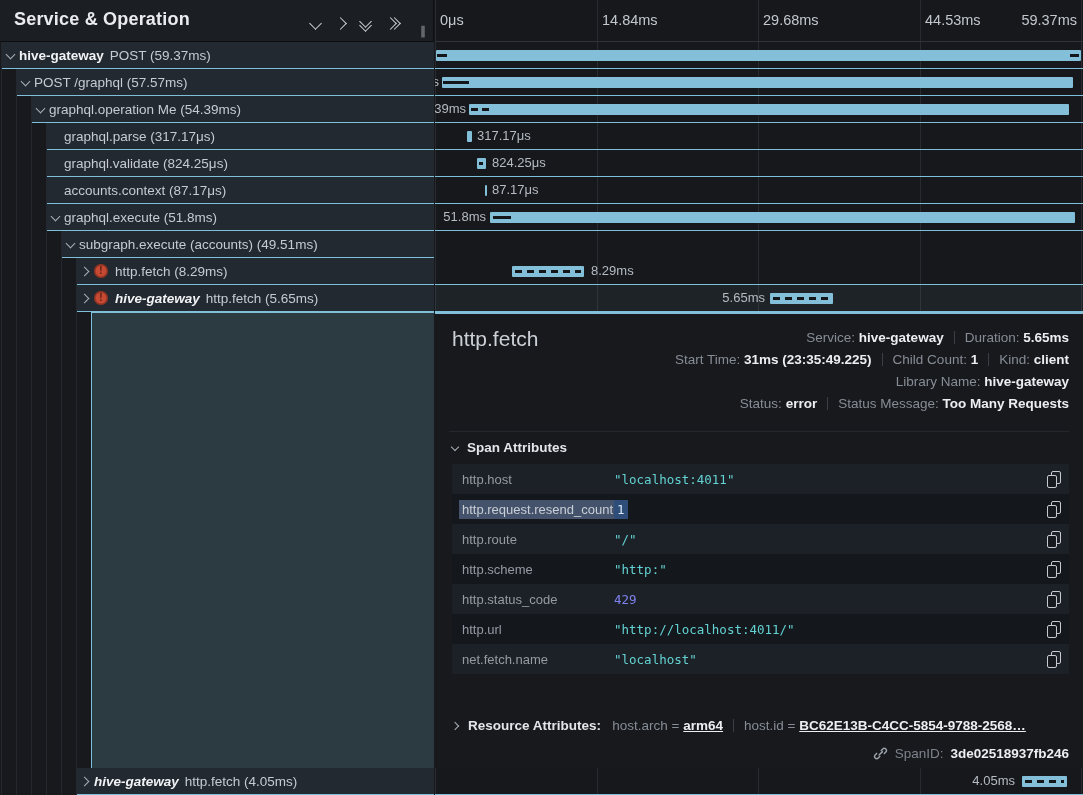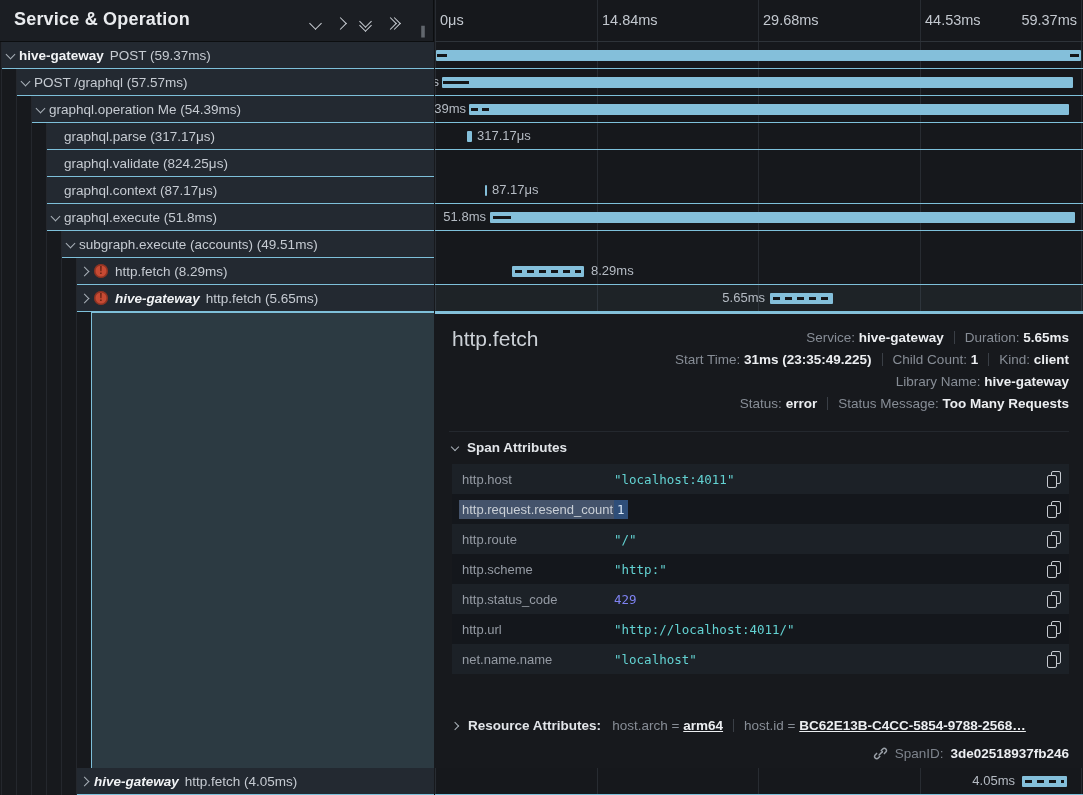--- a/index.html
+++ b/index.html
@@ -120,21 +120,21 @@
       <i class="chev down"></i>
       <span>graphql.operation Me (54.39ms)</span>
     </div>
     <div class="trow" style="left:47px; top:123px; width:387px">
       <span>graphql.parse (317.17μs)</span>
     </div>
     <div class="trow" style="left:47px; top:150px; width:387px">
       <span>graphql.validate (824.25μs)</span>
     </div>
     <div class="trow" style="left:47px; top:177px; width:387px">
-      <span>graphql.context (87.17μs)</span>
+      <span>accounts.context (87.17μs)</span>
     </div>
     <div class="trow" style="left:47px; top:204px; width:387px">
       <i class="chev down"></i>
       <span>graphql.execute (51.8ms)</span>
     </div>
     <div class="trow" style="left:62px; top:231px; width:372px">
       <i class="chev down"></i>
       <span>subgraph.execute (accounts) (49.51ms)</span>
     </div>
     <div class="trow" style="left:77px; top:258px; width:357px">
@@ -189,20 +189,26 @@
       <div class="bl endclip" style="left:0;width:31px">54.39ms</div>
       <div class="bar" style="left:34px;width:600px">
         <div class="seg" style="left:2px;width:7px"></div>
           <div class="seg" style="left:13px;width:7px"></div>
       </div>
     </div>
     <div class="tlrow" style="top:123px">
       <div class="bar" style="left:32px;width:5px"></div>
       <div class="bl" style="left:42px">317.17μs</div>
     </div>
+    <div class="tlrow" style="top:150px">
+      <div class="bar" style="left:42px;width:9px">
+          <div class="seg" style="left:2px;width:4px"></div>
+        </div>
+      <div class="bl" style="left:57px">824.25μs</div>
+    </div>
     <div class="tlrow" style="top:177px">
       <div class="bar" style="left:50px;width:2px"></div>
       <div class="bl" style="left:57px">87.17μs</div>
     </div>
     <div class="tlrow" style="top:204px">
       <div class="bl endclip" style="left:0;width:51px">51.8ms</div>
       <div class="bar" style="left:55px;width:585px">
         <div class="seg" style="left:3px;width:18px"></div>
       </div>
     </div>
@@ -268,21 +274,21 @@
           <span class="akey">http.status_code</span>
           <span class="aval num">429</span>
           <span class="copy-btn"></span>
         </div>
         <div class="arow">
           <span class="akey">http.url</span>
           <span class="aval">"http://localhost:4011/"</span>
           <span class="copy-btn"></span>
         </div>
         <div class="arow">
-          <span class="akey">net.name.name</span>
+          <span class="akey">net.fetch.name</span>
           <span class="aval">"localhost"</span>
           <span class="copy-btn"></span>
         </div>
       </div>
 
       <div id="resource-row">
         <i class="chev right"></i><b>Resource Attributes:</b>&nbsp;&nbsp;
         <span>host.arch</span> <span>=</span> <span class="rv">arm64</span><span class="vsep"></span><span>host.id</span> <span>=</span> <span class="rv">BC62E13B-C4CC-5854-9788-2568…</span>
       </div>
 

